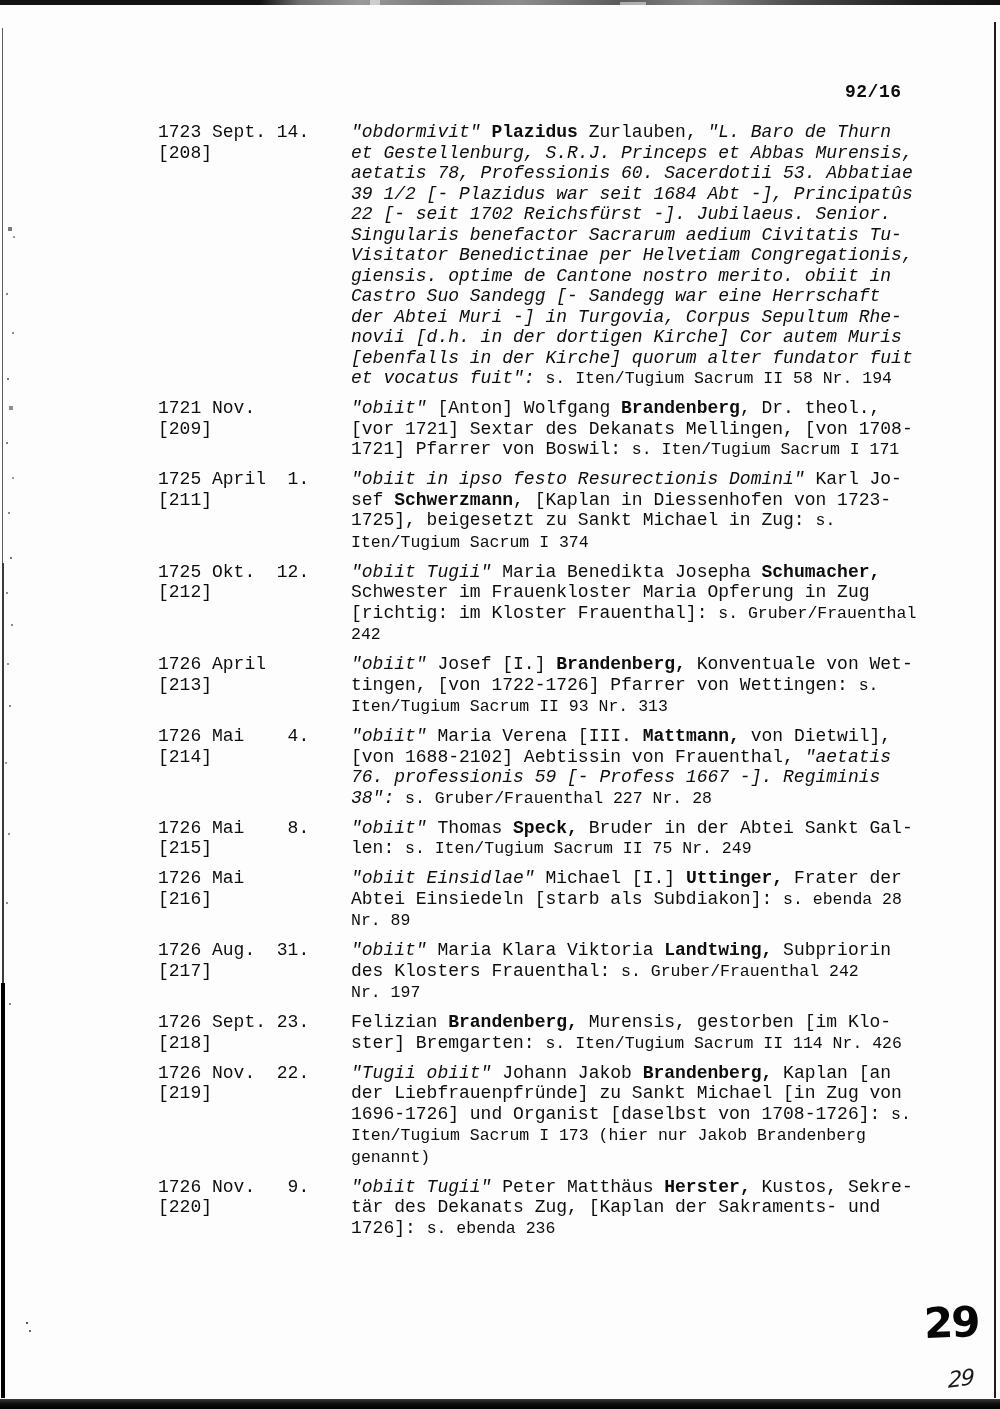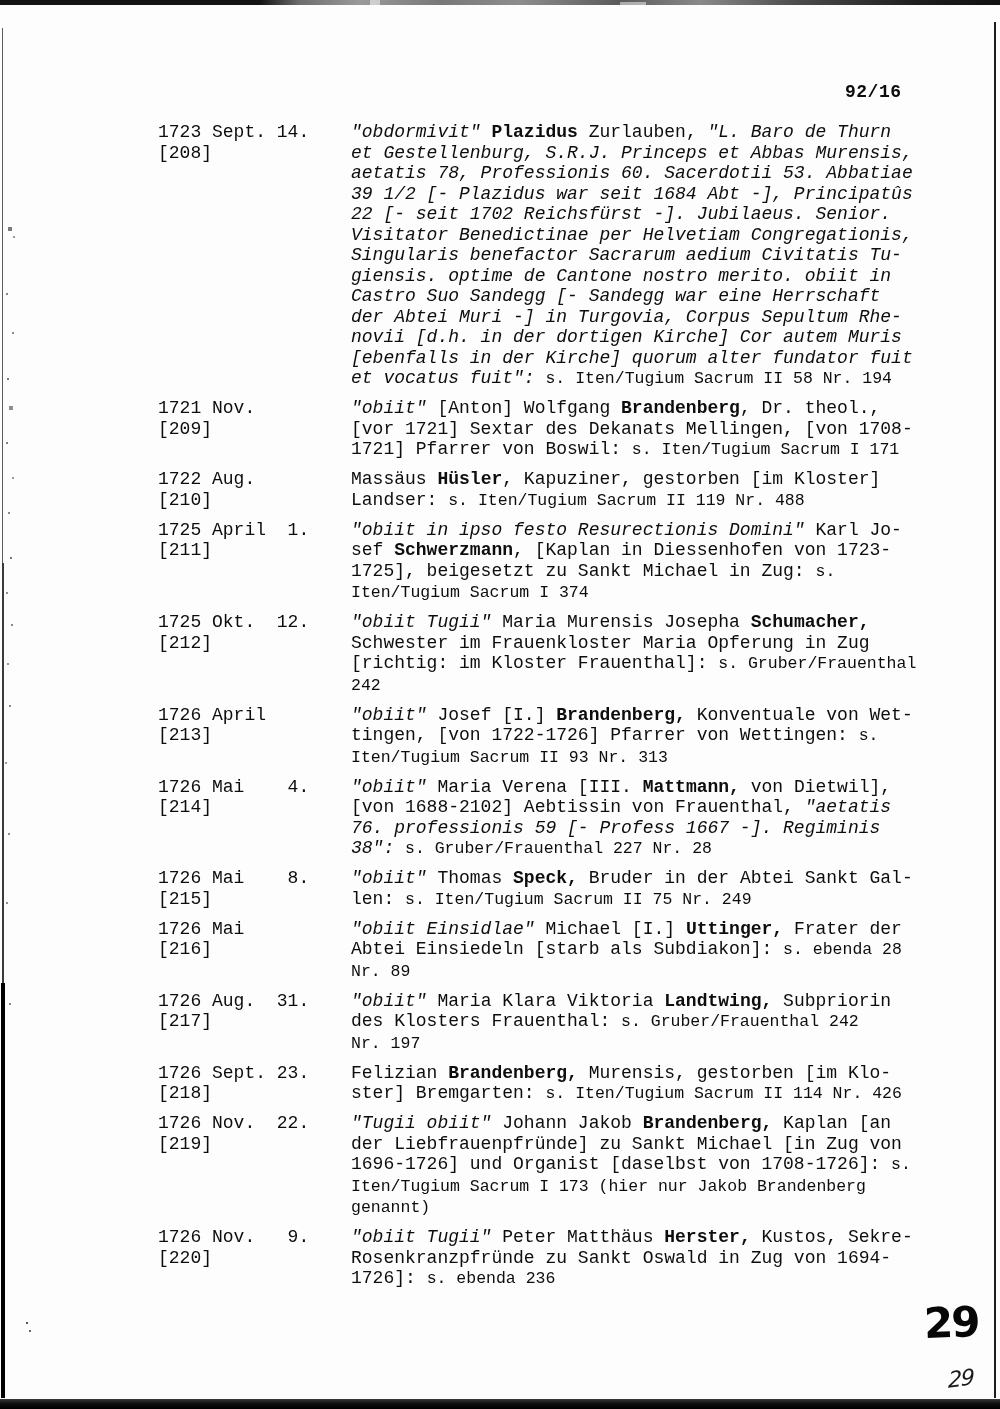--- a/index.html
+++ b/index.html
@@ -87,22 +87,22 @@
         <div class="col-date">
           <div class="d-line">1723 Sept. 14.</div>
           <div class="d-line">[208]</div>
         </div>
         <div class="entry-body">
           <div class="entry-line"><span class="seg-i">"obdormivit" </span><span class="seg-b">Plazidus</span><span class="seg-n"> Zurlauben, </span><span class="seg-i">"L. Baro de Thurn</span></div>
           <div class="entry-line"><span class="seg-i">et Gestellenburg, S.R.J. Princeps et Abbas Murensis,</span></div>
           <div class="entry-line"><span class="seg-i">aetatis 78, Professionis 60. Sacerdotii 53. Abbatiae</span></div>
           <div class="entry-line"><span class="seg-i">39 1/2 [- Plazidus war seit 1684 Abt -], Principatûs</span></div>
           <div class="entry-line"><span class="seg-i">22 [- seit 1702 Reichsfürst -]. Jubilaeus. Senior.</span></div>
+          <div class="entry-line"><span class="seg-i">Singularis benefactor Sacrarum aedium Civitatis Tu-</span></div>
           <div class="entry-line"><span class="seg-i">Visitator Benedictinae per Helvetiam Congregationis,</span></div>
-          <div class="entry-line"><span class="seg-i">Singularis benefactor Sacrarum aedium Civitatis Tu-</span></div>
           <div class="entry-line"><span class="seg-i">giensis. optime de Cantone nostro merito. obiit in</span></div>
           <div class="entry-line"><span class="seg-i">Castro Suo Sandegg [- Sandegg war eine Herrschaft</span></div>
           <div class="entry-line"><span class="seg-i">der Abtei Muri -] in Turgovia, Corpus Sepultum Rhe-</span></div>
           <div class="entry-line"><span class="seg-i">novii [d.h. in der dortigen Kirche] Cor autem Muris</span></div>
           <div class="entry-line"><span class="seg-i">[ebenfalls in der Kirche] quorum alter fundator fuit</span></div>
           <div class="entry-line"><span class="seg-i">et vocatus fuit": </span><span class="seg-c">s. Iten/Tugium Sacrum II 58 Nr. 194</span></div>
         </div>
       </div>
       <div class="entry">
         <div class="col-date">
@@ -110,47 +110,37 @@
           <div class="d-line">[209]</div>
         </div>
         <div class="entry-body">
           <div class="entry-line"><span class="seg-i">"obiit"</span><span class="seg-n"> [Anton] Wolfgang </span><span class="seg-b">Brandenberg</span><span class="seg-n">, Dr. theol.,</span></div>
           <div class="entry-line"><span class="seg-n">[vor 1721] Sextar des Dekanats Mellingen, [von 1708-</span></div>
           <div class="entry-line"><span class="seg-n">1721] Pfarrer von Boswil: </span><span class="seg-c">s. Iten/Tugium Sacrum I 171</span></div>
         </div>
       </div>
       <div class="entry">
         <div class="col-date">
-          <div class="d-line">1722 Aug.</div>
-          <div class="d-line">[210]</div>
-        </div>
-        <div class="entry-body">
-          <div class="entry-line"><span class="seg-n">Massäus </span><span class="seg-b">Hüsler</span><span class="seg-n">, Kapuziner, gestorben [im Kloster]</span></div>
-          <div class="entry-line"><span class="seg-n">Landser: </span><span class="seg-c">s. Iten/Tugium Sacrum II 119 Nr. 488</span></div>
-        </div>
-      </div>
-      <div class="entry">
-        <div class="col-date">
           <div class="d-line">1725 April  1.</div>
           <div class="d-line">[211]</div>
         </div>
         <div class="entry-body">
           <div class="entry-line"><span class="seg-i">"obiit in ipso festo Resurectionis Domini"</span><span class="seg-n"> Karl Jo-</span></div>
           <div class="entry-line"><span class="seg-n">sef </span><span class="seg-b">Schwerzmann</span><span class="seg-n">, [Kaplan in Diessenhofen von 1723-</span></div>
           <div class="entry-line"><span class="seg-n">1725], beigesetzt zu Sankt Michael in Zug: </span><span class="seg-c">s.</span></div>
           <div class="entry-line"><span class="seg-c">Iten/Tugium Sacrum I 374</span></div>
         </div>
       </div>
       <div class="entry">
         <div class="col-date">
           <div class="d-line">1725 Okt.  12.</div>
           <div class="d-line">[212]</div>
         </div>
         <div class="entry-body">
-          <div class="entry-line"><span class="seg-i">"obiit Tugii"</span><span class="seg-n"> Maria Murensis Josepha </span><span class="seg-b">Schumacher,</span></div>
+          <div class="entry-line"><span class="seg-i">"obiit Tugii"</span><span class="seg-n"> Maria Benedikta Josepha </span><span class="seg-b">Schumacher,</span></div>
           <div class="entry-line"><span class="seg-n">Schwester im Frauenkloster Maria Opferung in Zug</span></div>
           <div class="entry-line"><span class="seg-n">[richtig: im Kloster Frauenthal]: </span><span class="seg-c">s. Gruber/Frauenthal</span></div>
           <div class="entry-line"><span class="seg-c">242</span></div>
         </div>
       </div>
       <div class="entry">
         <div class="col-date">
           <div class="d-line">1726 April</div>
           <div class="d-line">[213]</div>
         </div>
@@ -227,21 +217,21 @@
           <div class="entry-line"><span class="seg-c">genannt)</span></div>
         </div>
       </div>
       <div class="entry">
         <div class="col-date">
           <div class="d-line">1726 Nov.   9.</div>
           <div class="d-line">[220]</div>
         </div>
         <div class="entry-body">
           <div class="entry-line"><span class="seg-i">"obiit Tugii"</span><span class="seg-n"> Peter Matthäus </span><span class="seg-b">Herster,</span><span class="seg-n"> Kustos, Sekre-</span></div>
-          <div class="entry-line"><span class="seg-n">Rosenkranzpfründe zu Sankt Oswald in Zug von 1694-</span></div>
+          <div class="entry-line"><span class="seg-n">tär des Dekanats Zug, [Kaplan der Sakraments- und</span></div>
           <div class="entry-line"><span class="seg-n">1726]: </span><span class="seg-c">s. ebenda 236</span></div>
         </div>
       </div>
     </div>
 
   <div class="pg-large">29</div>
   <div class="pg-small">29</div>
 </div>
 
 </body></html>

